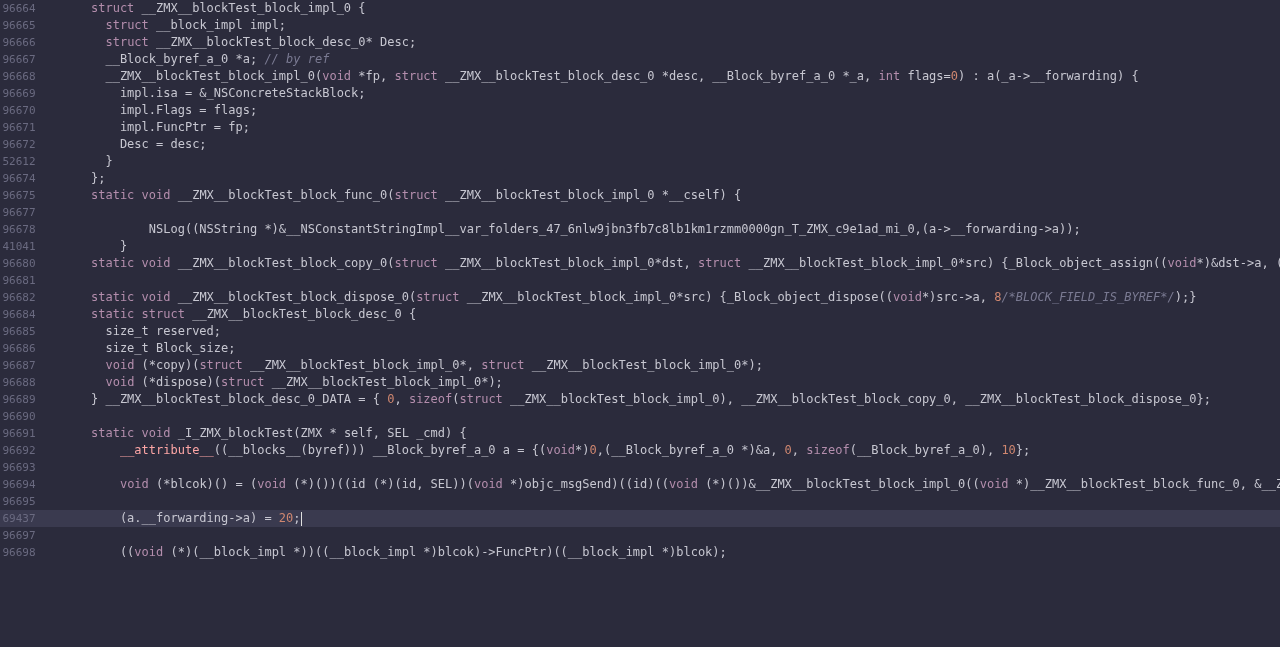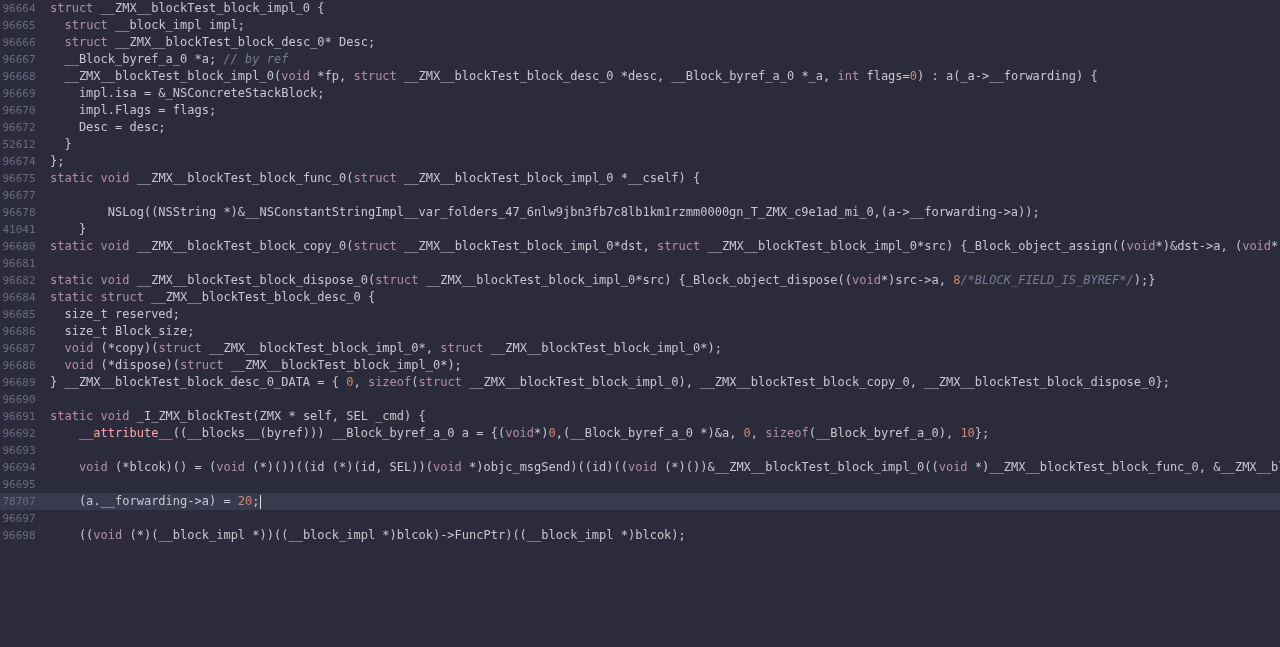--- a/index.html
+++ b/index.html
@@ -29,20 +29,21 @@
     text-align: center;
     color: #6a6a80;
     padding-right: 10px;
     font-size: 11px;
     user-select: none;
   }
   .code {
     flex: 1;
     color: #c7c7d1;
     padding-left: 2px;
+    margin-left: 41px;
   }
   
   .kw    { color: #b48ead; }
   .num   { color: #d08770; }
   .cm    { color: #7a7a92; font-style: italic; text-align: right; }
   .pn    { color: #c7c7d1; }
   .attr  { color: #fca5a5; }
   .cursor {
     display:inline-block;
     width:1px;
@@ -55,20 +56,21 @@
 <body>
 
 <div class="editor" id="editor-root">
     <div class="line"><div class="gutter">96664</div><div class="code"><span class="kw">struct</span><span class="pn"> __ZMX__blockTest_block_impl_0 {</span></div></div>
     <div class="line"><div class="gutter">96665</div><div class="code"><span class="pn">  </span><span class="kw">struct</span><span class="pn"> __block_impl impl;</span></div></div>
     <div class="line"><div class="gutter">96666</div><div class="code"><span class="pn">  </span><span class="kw">struct</span><span class="pn"> __ZMX__blockTest_block_desc_0* Desc;</span></div></div>
     <div class="line"><div class="gutter">96667</div><div class="code"><span class="pn">  __Block_byref_a_0 *a; </span><span class="cm">// by ref</span></div></div>
     <div class="line"><div class="gutter">96668</div><div class="code"><span class="pn">  __ZMX__blockTest_block_impl_0(</span><span class="kw">void</span><span class="pn"> *fp, </span><span class="kw">struct</span><span class="pn"> __ZMX__blockTest_block_desc_0 *desc, __Block_byref_a_0 *_a, </span><span class="kw">int</span><span class="pn"> flags=</span><span class="num">0</span><span class="pn">) : a(_a-&gt;__forwarding) {</span></div></div>
     <div class="line"><div class="gutter">96669</div><div class="code"><span class="pn">    impl.isa = &amp;_NSConcreteStackBlock;</span></div></div>
     <div class="line"><div class="gutter">96670</div><div class="code"><span class="pn">    impl.Flags = flags;</span></div></div>
+    <div class="line"><div class="gutter">96671</div><div class="code"><span class="pn">    impl.FuncPtr = fp;</span></div></div>
     <div class="line"><div class="gutter">96672</div><div class="code"><span class="pn">    Desc = desc;</span></div></div>
     <div class="line"><div class="gutter">52612</div><div class="code"><span class="pn">  }</span></div></div>
     <div class="line"><div class="gutter">96674</div><div class="code"><span class="pn">};</span></div></div>
     <div class="line"><div class="gutter">96675</div><div class="code"><span class="kw">static</span><span class="pn"> </span><span class="kw">void</span><span class="pn"> __ZMX__blockTest_block_func_0(</span><span class="kw">struct</span><span class="pn"> __ZMX__blockTest_block_impl_0 *__cself) {</span></div></div>
     <div class="line"><div class="gutter">96677</div><div class="code"><span class="pn"></span></div></div>
     <div class="line"><div class="gutter">96678</div><div class="code"><span class="pn">        NSLog((NSString *)&amp;__NSConstantStringImpl__var_folders_47_6nlw9jbn3fb7c8lb1km1rzmm0000gn_T_ZMX_c9e1ad_mi_0,(a-&gt;__forwarding-&gt;a));</span></div></div>
     <div class="line"><div class="gutter">41041</div><div class="code"><span class="pn">    }</span></div></div>
     <div class="line"><div class="gutter">96680</div><div class="code"><span class="kw">static</span><span class="pn"> </span><span class="kw">void</span><span class="pn"> __ZMX__blockTest_block_copy_0(</span><span class="kw">struct</span><span class="pn"> __ZMX__blockTest_block_impl_0*dst, </span><span class="kw">struct</span><span class="pn"> __ZMX__blockTest_block_impl_0*src) {_Block_object_assign((</span><span class="kw">void</span><span class="pn">*)&amp;dst-&gt;a, (</span><span class="kw">void</span><span class="pn">*)src-&gt;a, </span></div></div>
     <div class="line"><div class="gutter">96681</div><div class="code"><span class="pn"></span></div></div>
     <div class="line"><div class="gutter">96682</div><div class="code"><span class="kw">static</span><span class="pn"> </span><span class="kw">void</span><span class="pn"> __ZMX__blockTest_block_dispose_0(</span><span class="kw">struct</span><span class="pn"> __ZMX__blockTest_block_impl_0*src) {_Block_object_dispose((</span><span class="kw">void</span><span class="pn">*)src-&gt;a, </span><span class="num">8</span><span class="cm">/*BLOCK_FIELD_IS_BYREF*/</span><span class="pn">);}</span></div></div>
@@ -77,16 +79,16 @@
     <div class="line"><div class="gutter">96686</div><div class="code"><span class="pn">  size_t Block_size;</span></div></div>
     <div class="line"><div class="gutter">96687</div><div class="code"><span class="pn">  </span><span class="kw">void</span><span class="pn"> (*copy)(</span><span class="kw">struct</span><span class="pn"> __ZMX__blockTest_block_impl_0*, </span><span class="kw">struct</span><span class="pn"> __ZMX__blockTest_block_impl_0*);</span></div></div>
     <div class="line"><div class="gutter">96688</div><div class="code"><span class="pn">  </span><span class="kw">void</span><span class="pn"> (*dispose)(</span><span class="kw">struct</span><span class="pn"> __ZMX__blockTest_block_impl_0*);</span></div></div>
     <div class="line"><div class="gutter">96689</div><div class="code"><span class="pn">} __ZMX__blockTest_block_desc_0_DATA = { </span><span class="num">0</span><span class="pn">, </span><span class="kw">sizeof</span><span class="pn">(</span><span class="kw">struct</span><span class="pn"> __ZMX__blockTest_block_impl_0), __ZMX__blockTest_block_copy_0, __ZMX__blockTest_block_dispose_0};</span></div></div>
     <div class="line"><div class="gutter">96690</div><div class="code"><span class="pn"></span></div></div>
     <div class="line"><div class="gutter">96691</div><div class="code"><span class="kw">static</span><span class="pn"> </span><span class="kw">void</span><span class="pn"> _I_ZMX_blockTest(ZMX * self, SEL _cmd) {</span></div></div>
     <div class="line"><div class="gutter">96692</div><div class="code"><span class="pn">    </span><span class="attr">__attribute__</span><span class="pn">((__blocks__(byref))) __Block_byref_a_0 a = {(</span><span class="kw">void</span><span class="pn">*)</span><span class="num">0</span><span class="pn">,(__Block_byref_a_0 *)&amp;a, </span><span class="num">0</span><span class="pn">, </span><span class="kw">sizeof</span><span class="pn">(__Block_byref_a_0), </span><span class="num">10</span><span class="pn">};</span></div></div>
     <div class="line"><div class="gutter">96693</div><div class="code"><span class="pn"></span></div></div>
     <div class="line"><div class="gutter">96694</div><div class="code"><span class="pn">    </span><span class="kw">void</span><span class="pn"> (*blcok)() = (</span><span class="kw">void</span><span class="pn"> (*)())((id (*)(id, SEL))(</span><span class="kw">void</span><span class="pn"> *)objc_msgSend)((id)((</span><span class="kw">void</span><span class="pn"> (*)())&amp;__ZMX__blockTest_block_impl_0((</span><span class="kw">void</span><span class="pn"> *)__ZMX__blockTest_block_func_0, &amp;__ZMX__blockTest_block_desc_0_DATA, (__Block_byref_a_0 *)&amp;a, </span></div></div>
     <div class="line"><div class="gutter">96695</div><div class="code"><span class="pn"></span></div></div>
-    <div class="line current"><div class="gutter">78707</div><div class="code"><span class="pn">    (a.__forwarding-&gt;a) = </span><span class="num">20</span><span class="pn">;</span><span class="cursor"></span></div></div>
+    <div class="line current"><div class="gutter">69437</div><div class="code"><span class="pn">    (a.__forwarding-&gt;a) = </span><span class="num">20</span><span class="pn">;</span><span class="cursor"></span></div></div>
     <div class="line"><div class="gutter">96697</div><div class="code"><span class="pn"></span></div></div>
     <div class="line"><div class="gutter">96698</div><div class="code"><span class="pn">    ((</span><span class="kw">void</span><span class="pn"> (*)(__block_impl *))((__block_impl *)blcok)-&gt;FuncPtr)((__block_impl *)blcok);</span></div></div>
   </div>
 
 </body></html>

